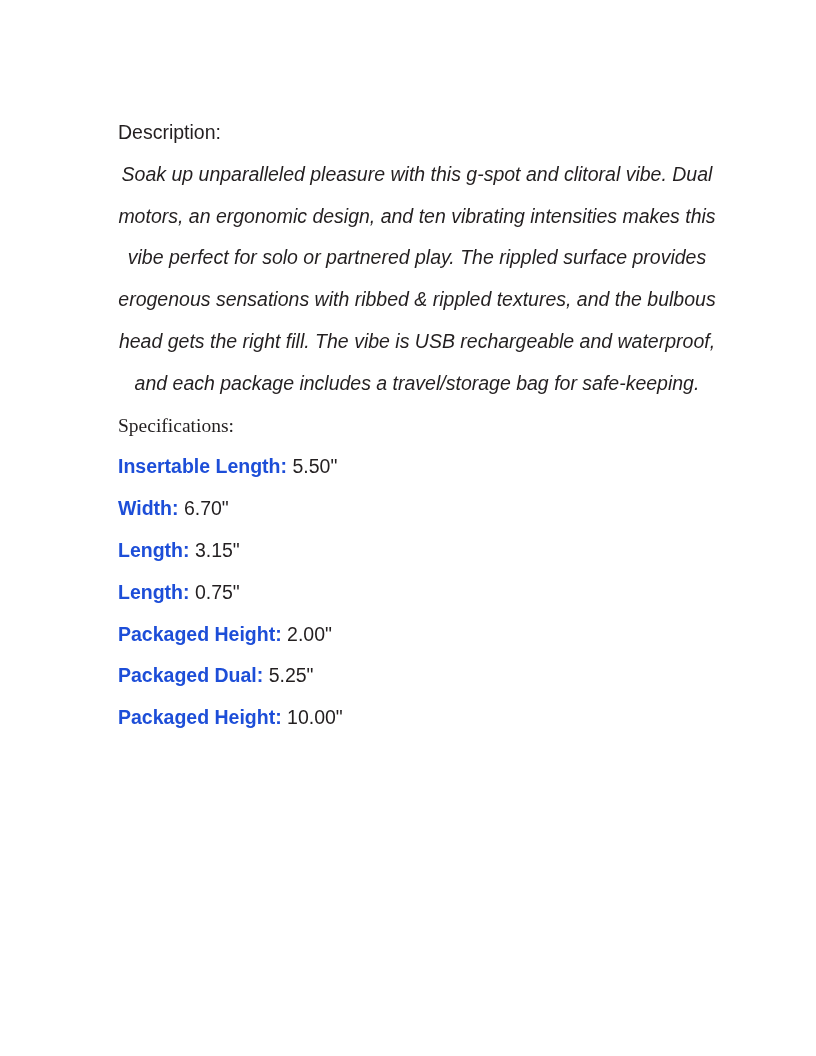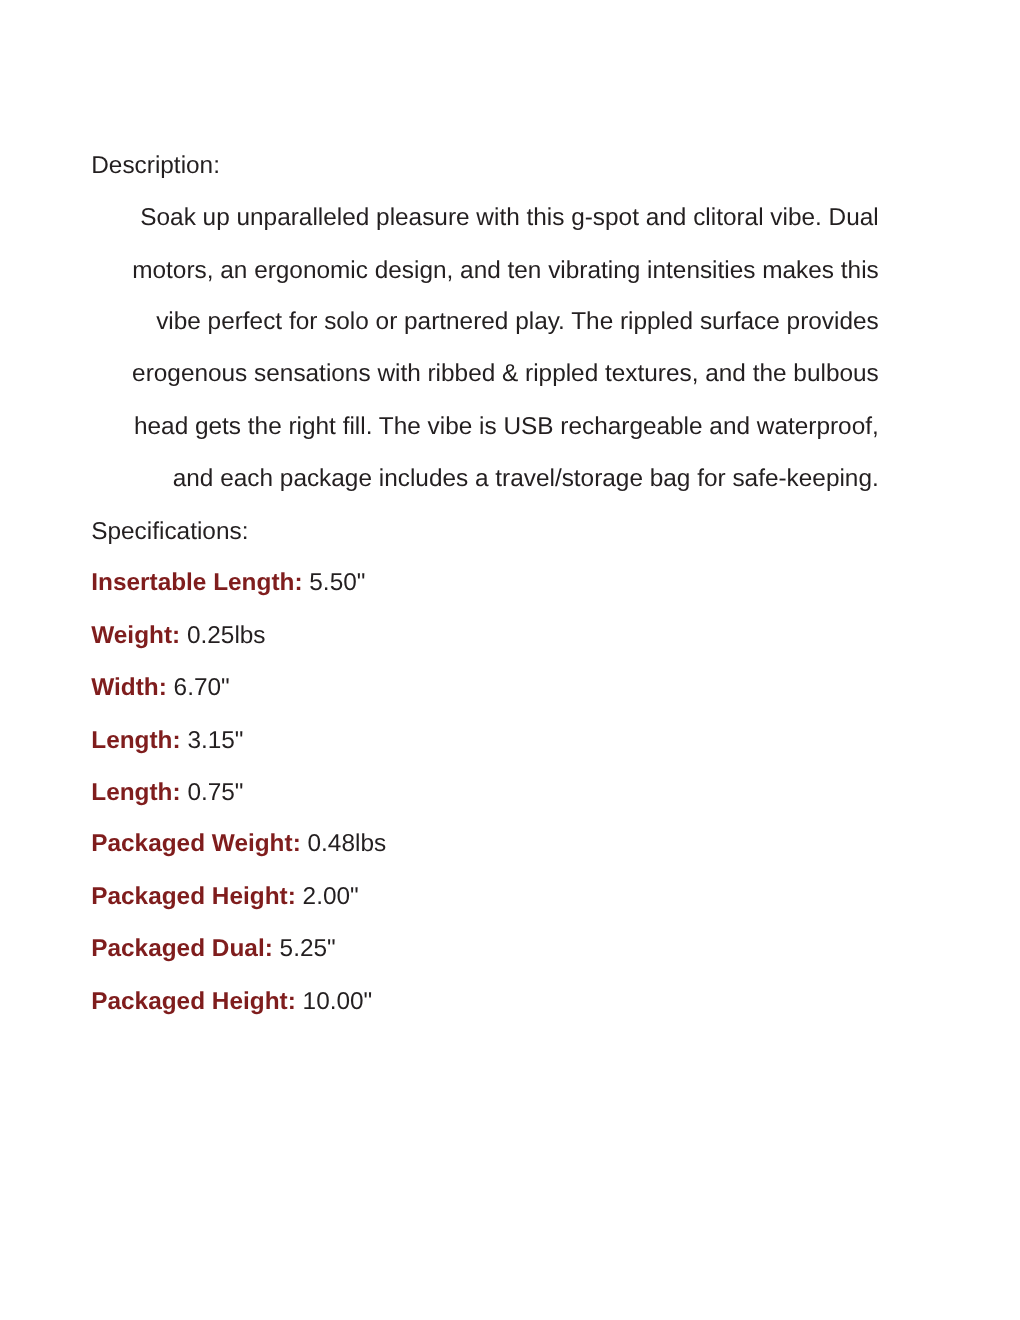--- a/index.html
+++ b/index.html
@@ -12,56 +12,58 @@
     height: 1056px;
     font-family: "Liberation Sans", sans-serif;
     color: #231f20;
     -webkit-font-smoothing: antialiased;
   }
   .page {
     position: relative;
     width: 816px;
     height: 1056px;
     box-sizing: border-box;
-    padding: 112px 100px 80px 73px;
+    padding: 112px 100px 80px 118px;
     background: #ffffff;
   }
   .doc-body {
     font-size: 19.5px;
     line-height: 41.8px;
     color: #231f20;
   }
   .para-label {
     font-size: 19.5px;
     line-height: 41.8px;
   }
   .para-text {
     font-size: 19.5px;
     line-height: 41.8px;
-    text-align: right;
+    text-align: center;
     max-width: 630px;
+    font-style: italic;
   }
   .spec-label {
     font-size: 19.5px;
     line-height: 41.8px;
     margin-top: 0;
+    font-family: Liberation Serif, serif;
   }
   .spec-list {
     margin: 0;
     padding: 0;
     list-style: none;
   }
   .spec-row {
     font-size: 19.5px;
     line-height: 41.8px;
     white-space: nowrap;
   }
   .spec-key {
     font-weight: bold;
-    color: #7f1d1d;
+    color: #1d4ed8;
   }
   .spec-val {
     font-weight: normal;
     color: #231f20;
   }
 </style>
 </head>
 <body>
 
 <div class="page">
@@ -72,38 +74,30 @@
     <div class="para-text">Soak up unparalleled pleasure with this g-spot and clitoral vibe. Dual motors, an ergonomic design, and ten vibrating intensities makes this vibe perfect for solo or partnered play. The rippled surface provides erogenous sensations with ribbed &amp; rippled textures, and the bulbous head gets the right fill. The vibe is USB rechargeable and waterproof, and each package includes a travel/storage bag for safe-keeping.</div>
 
     <div class="spec-label">Specifications:</div>
 
     <ul class="spec-list">
       <li class="spec-row">
         <span class="spec-key">Insertable Length:</span>
         <span class="spec-val">5.50"</span>
       </li>
       <li class="spec-row">
-        <span class="spec-key">Weight:</span>
-        <span class="spec-val">0.25lbs</span>
-      </li>
-      <li class="spec-row">
         <span class="spec-key">Width:</span>
         <span class="spec-val">6.70"</span>
       </li>
       <li class="spec-row">
         <span class="spec-key">Length:</span>
         <span class="spec-val">3.15"</span>
       </li>
       <li class="spec-row">
         <span class="spec-key">Length:</span>
         <span class="spec-val">0.75"</span>
-      </li>
-      <li class="spec-row">
-        <span class="spec-key">Packaged Weight:</span>
-        <span class="spec-val">0.48lbs</span>
       </li>
       <li class="spec-row">
         <span class="spec-key">Packaged Height:</span>
         <span class="spec-val">2.00"</span>
       </li>
       <li class="spec-row">
         <span class="spec-key">Packaged Dual:</span>
         <span class="spec-val">5.25"</span>
       </li>
       <li class="spec-row">

